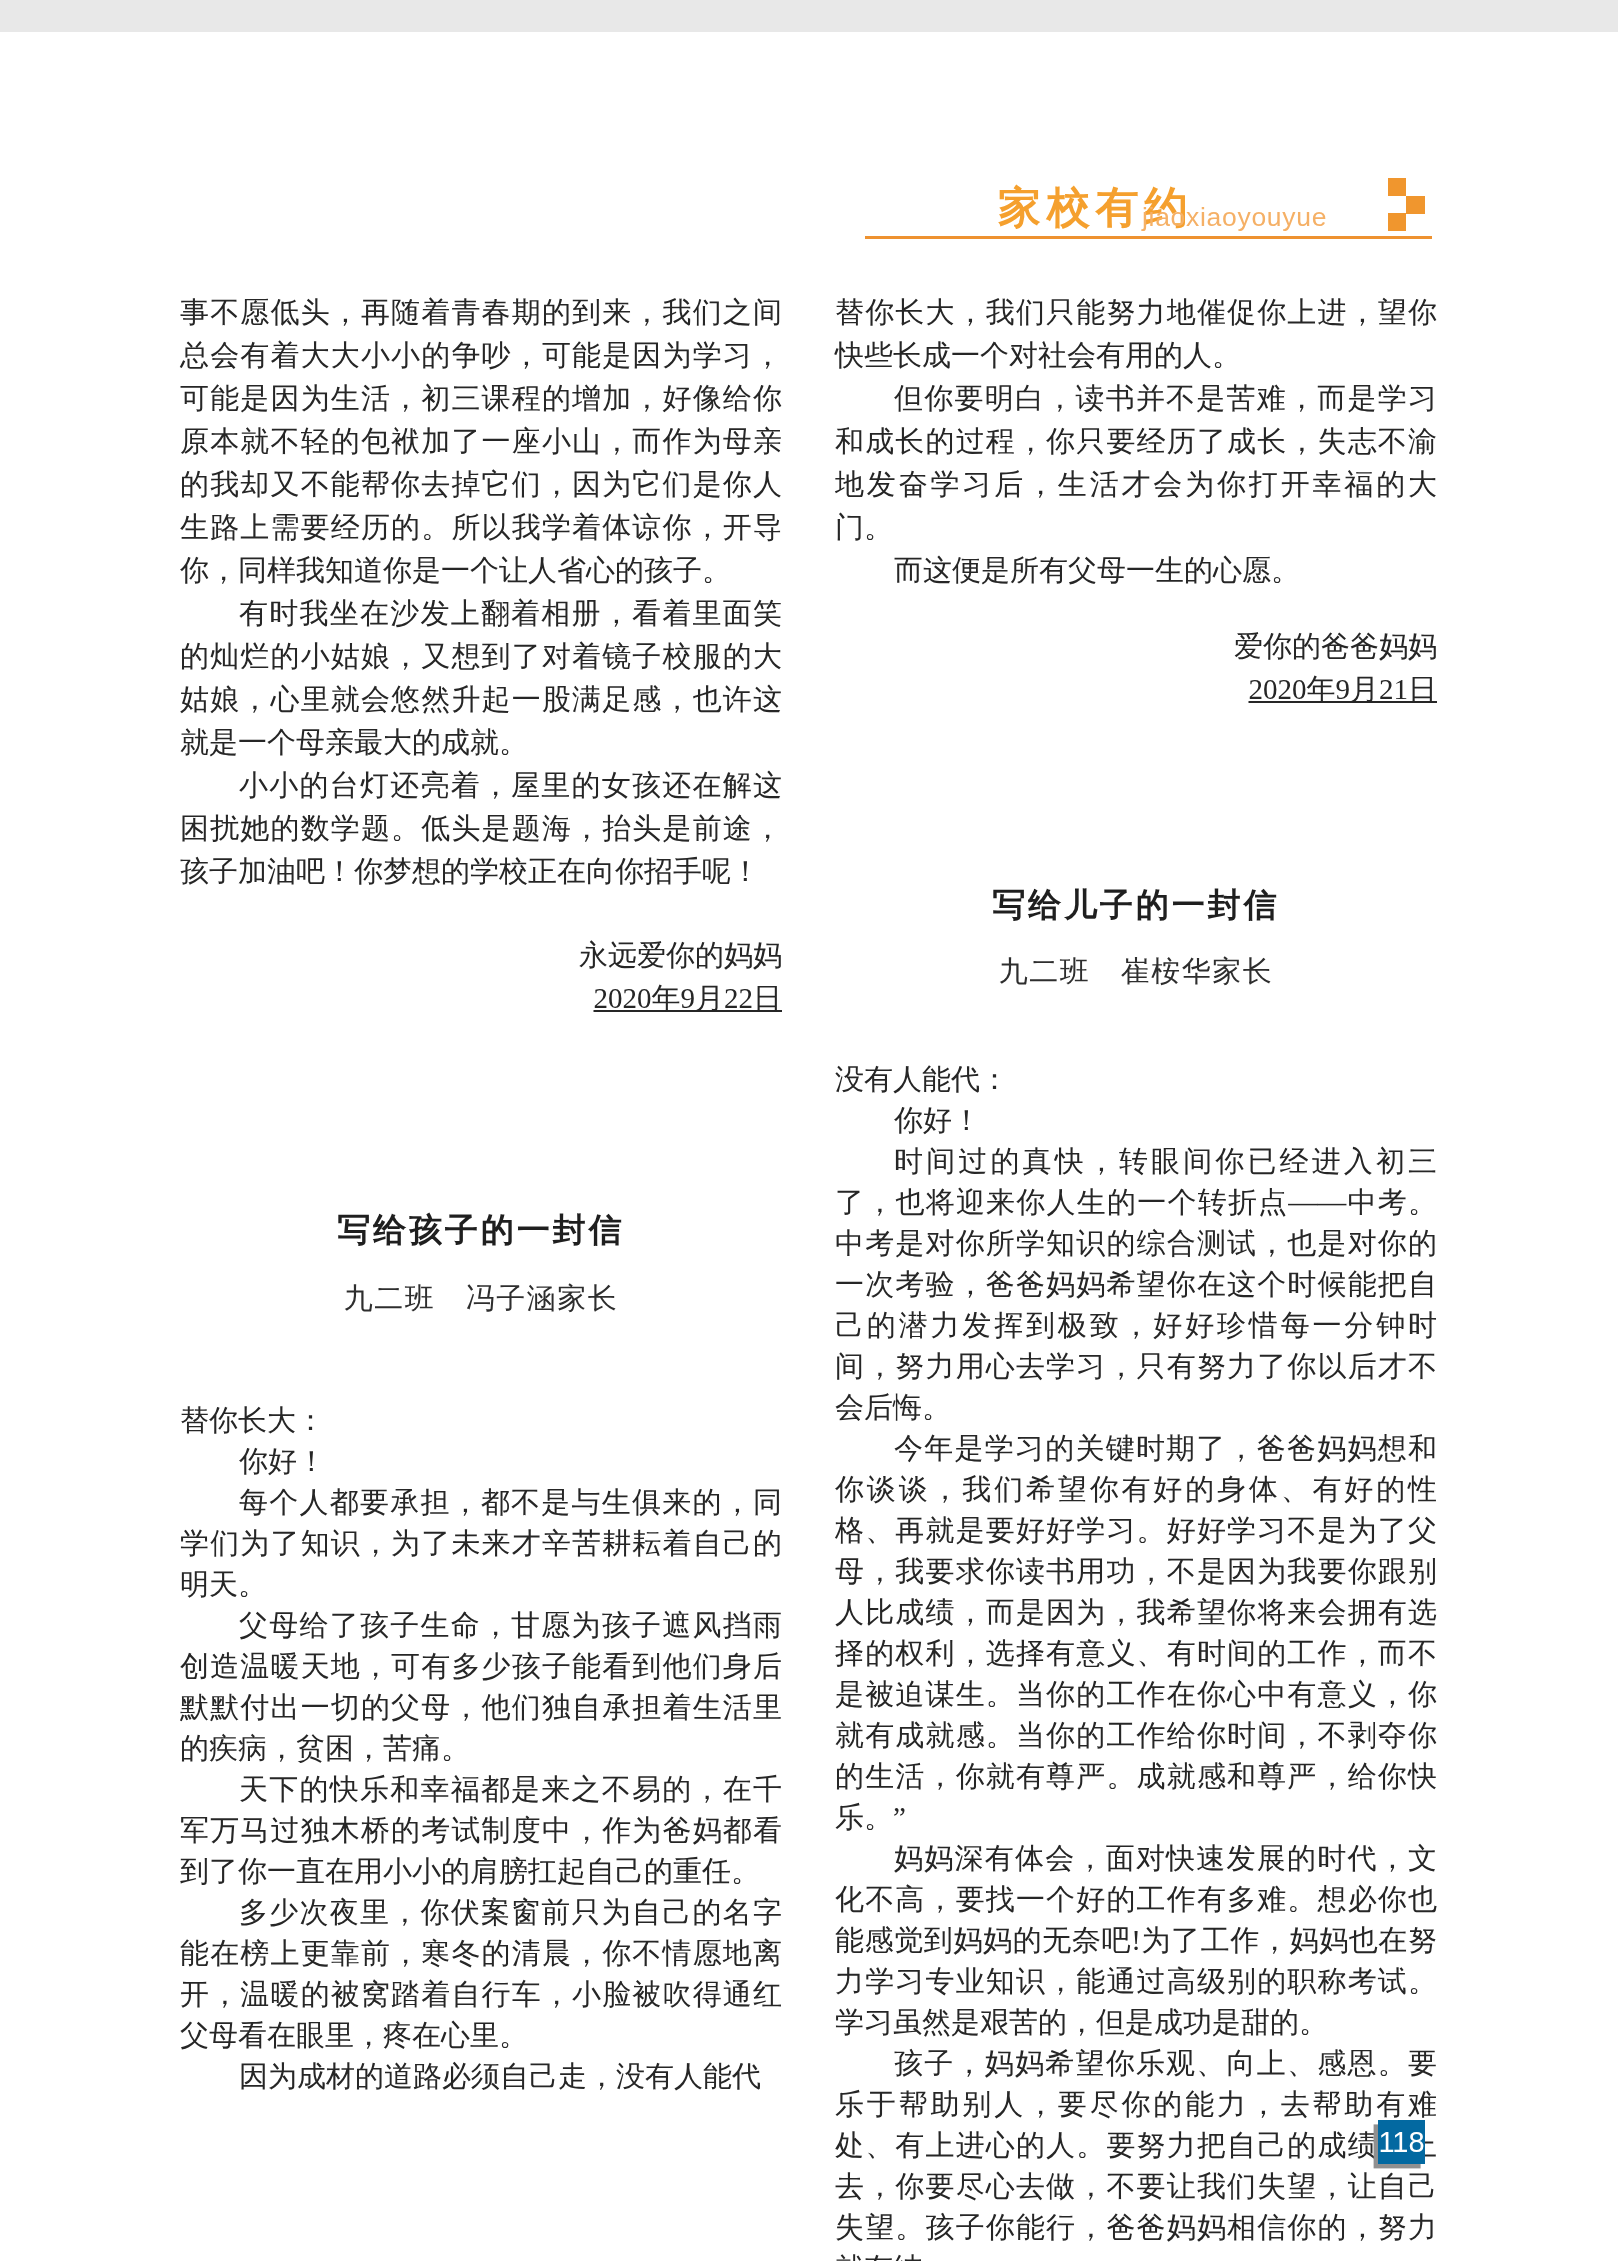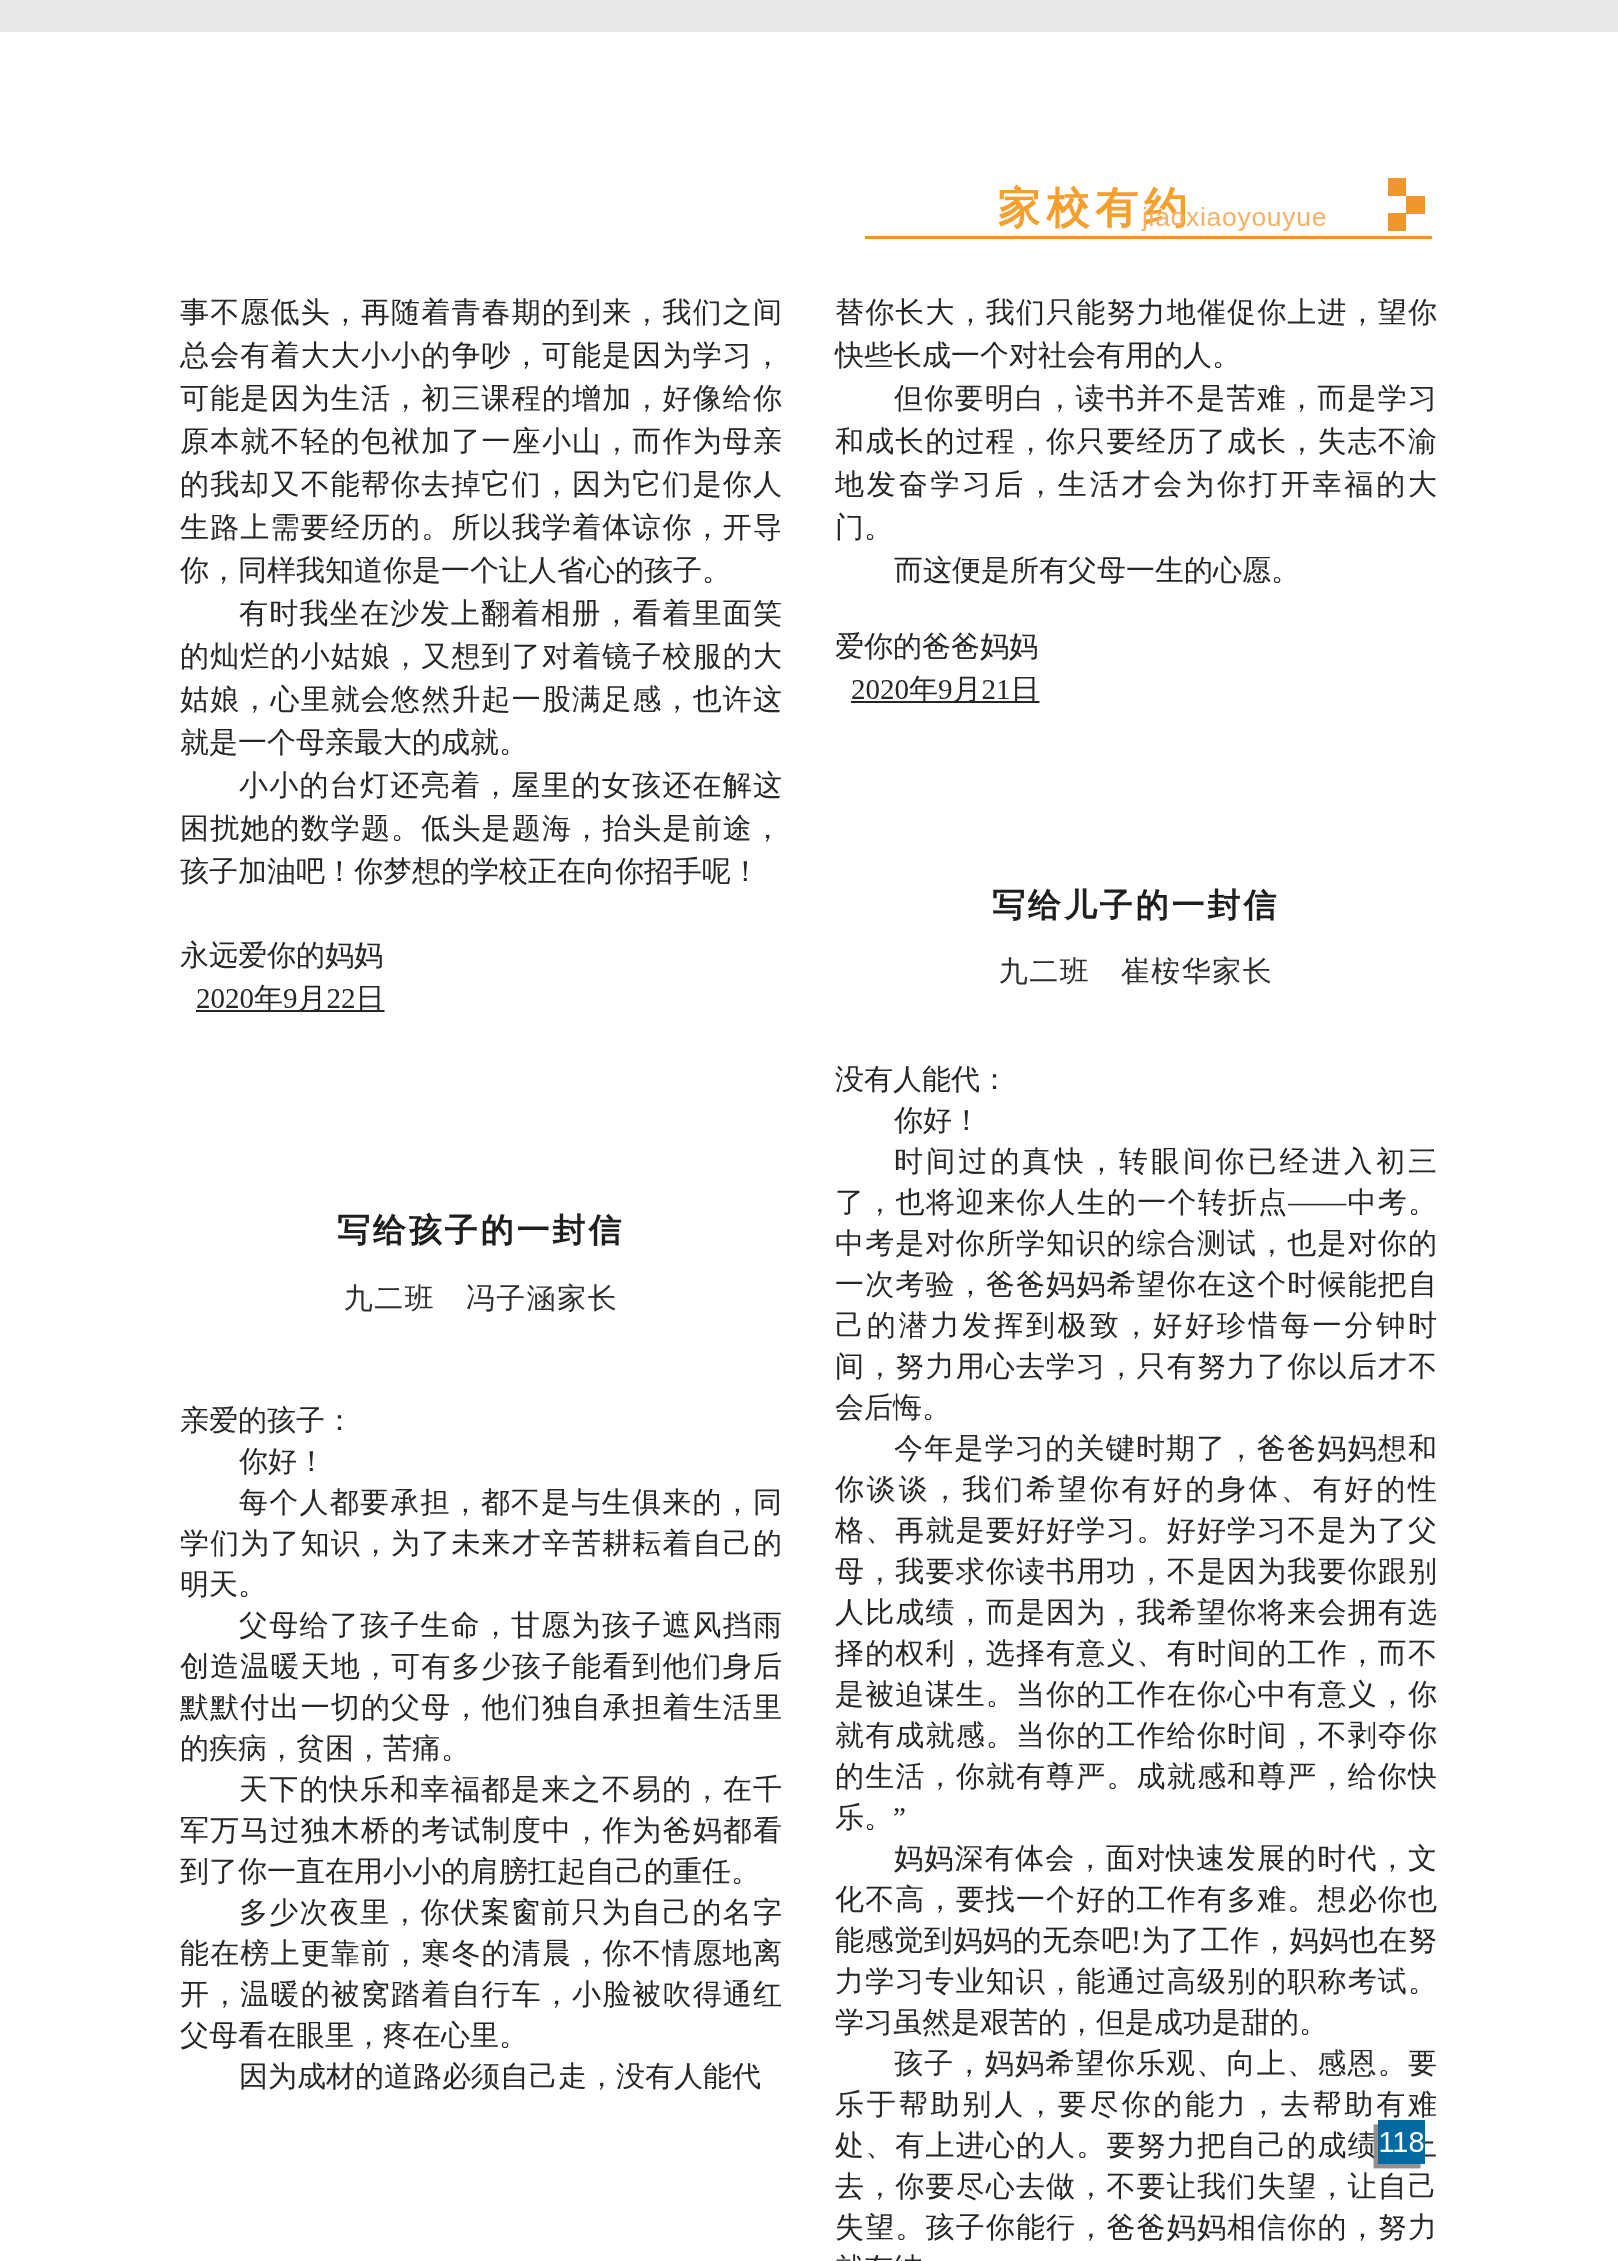--- a/index.html
+++ b/index.html
@@ -27,21 +27,21 @@
 
   
   .col { position:absolute; top:259px; width:602px; }
   .col-left  { left:180px;  }
   .col-right { left:835px; }
 
   .body { font-size:29px; line-height:43px; text-align:justify; margin:0; }
   .ind  { text-indent:59px; }
   .letter .body { line-height:41px; }
 
-  .sig { text-align:left; }
+  .sig { text-align:right; }
   .col-left  .sig { margin-top:41px; }
   .col-right .sig { margin-top:33px; }
   .sig-name, .sig-date { font-size:29px; line-height:43px; }
   .sig-date { padding-left:16px;text-decoration:underline; }
 
   .sec-title {
     font-size:33px; font-weight:bold; text-align:center; line-height:59px;
     margin:0; letter-spacing:2.9px; color:#1f1f1f;
   }
   .col-left  .sec-title { margin-top:181px; }
@@ -86,21 +86,21 @@
 
     <div class="sig">
       <div class="sig-name">永远爱你的妈妈</div>
       <div class="sig-date">2020年9月22日</div>
     </div>
 
     <h2 class="sec-title">写给孩子的一封信</h2>
     <div class="byline">九二班　冯子涵家长</div>
 
     <div class="letter">
-      <p class="body">亲爱的孩子：</p>
+      <p class="body">替你长大：</p>
       <p class="body ind">你好！</p>
       <p class="body ind">每个人都要承担，都不是与生俱来的，同学们为了知识，为了未来才辛苦耕耘着自己的明天。</p>
       <p class="body ind">父母给了孩子生命，甘愿为孩子遮风挡雨创造温暖天地，可有多少孩子能看到他们身后默默付出一切的父母，他们独自承担着生活里的疾病，贫困，苦痛。</p>
       <p class="body ind">天下的快乐和幸福都是来之不易的，在千军万马过独木桥的考试制度中，作为爸妈都看到了你一直在用小小的肩膀扛起自己的重任。</p>
       <p class="body ind">多少次夜里，你伏案窗前只为自己的名字能在榜上更靠前，寒冬的清晨，你不情愿地离开，温暖的被窝踏着自行车，小脸被吹得通红父母看在眼里，疼在心里。</p>
       <p class="body ind">因为成材的道路必须自己走，没有人能代</p>
     </div>
   </section>
 
   <section class="col col-right">

